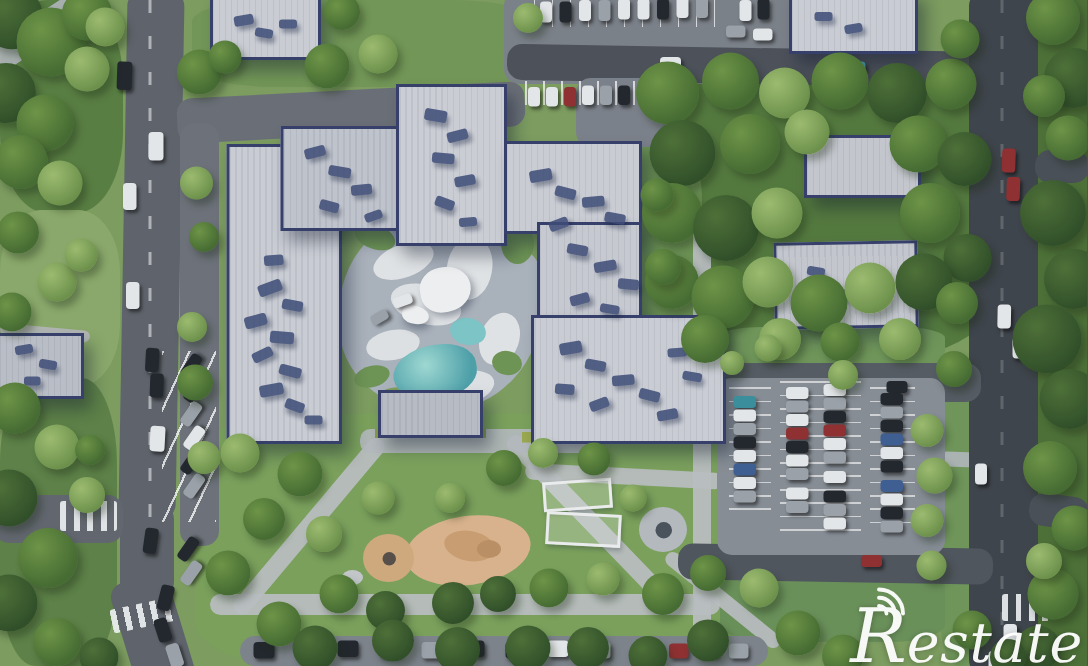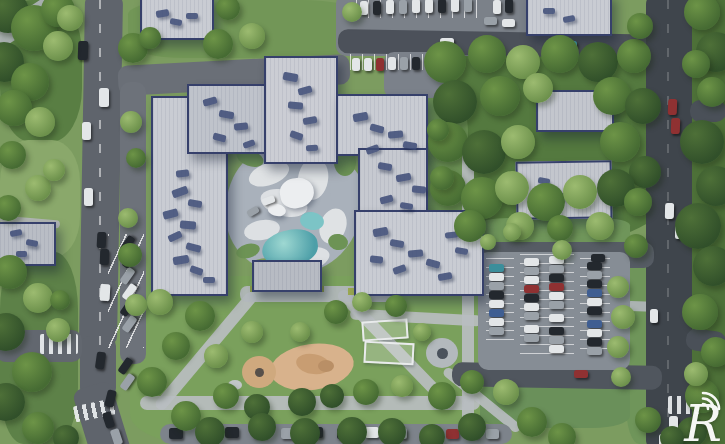--- a/index.html
+++ b/index.html
@@ -404,14 +404,15 @@
     <span class="wm-arcs">
       <svg width="26" height="24" viewBox="0 0 26 24">
         <g fill="none" stroke="#ffffff" stroke-width="2.6" stroke-linecap="round">
           <path d="M3 16 a5 5 0 0 1 5 5"></path>
           <path d="M3 10.5 a10.5 10.5 0 0 1 10.5 10.5"></path>
           <path d="M3 5 a16 16 0 0 1 16 16"></path>
         </g>
       </svg>
     </span>
     <span class="wm-r">R</span>
+      <span class="wm-rest">estate</span>
   </div>
 </div>
 
 </body></html>

